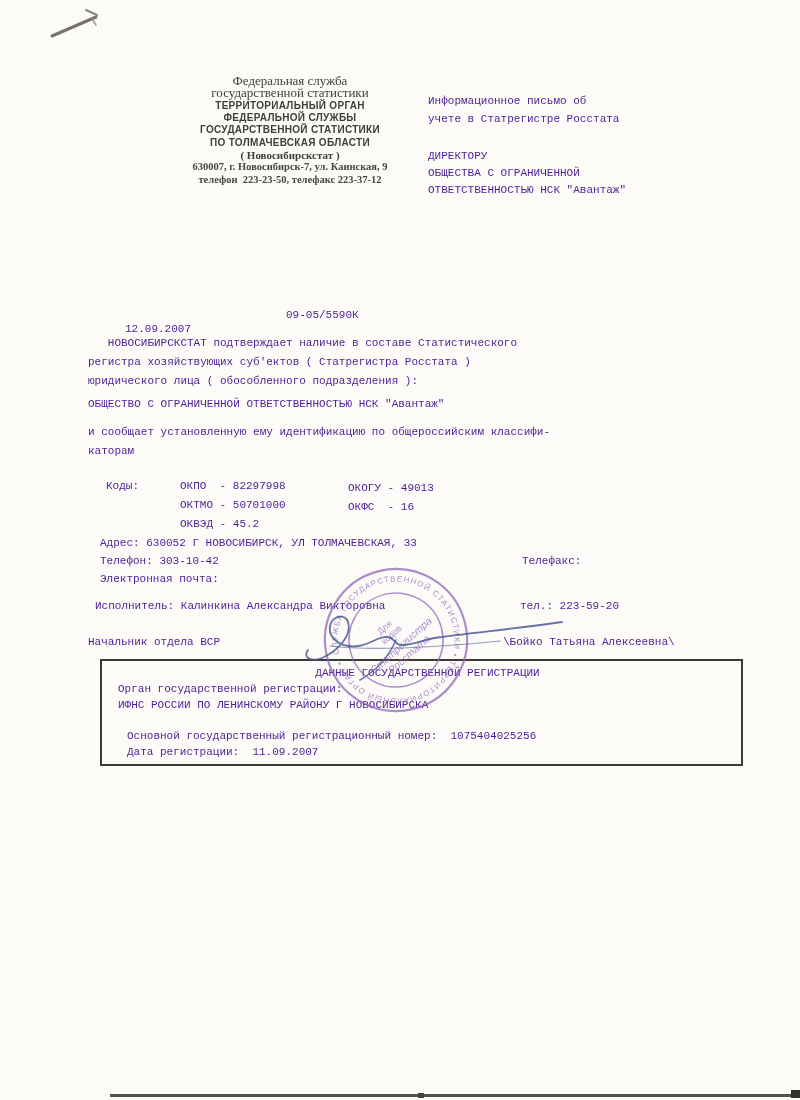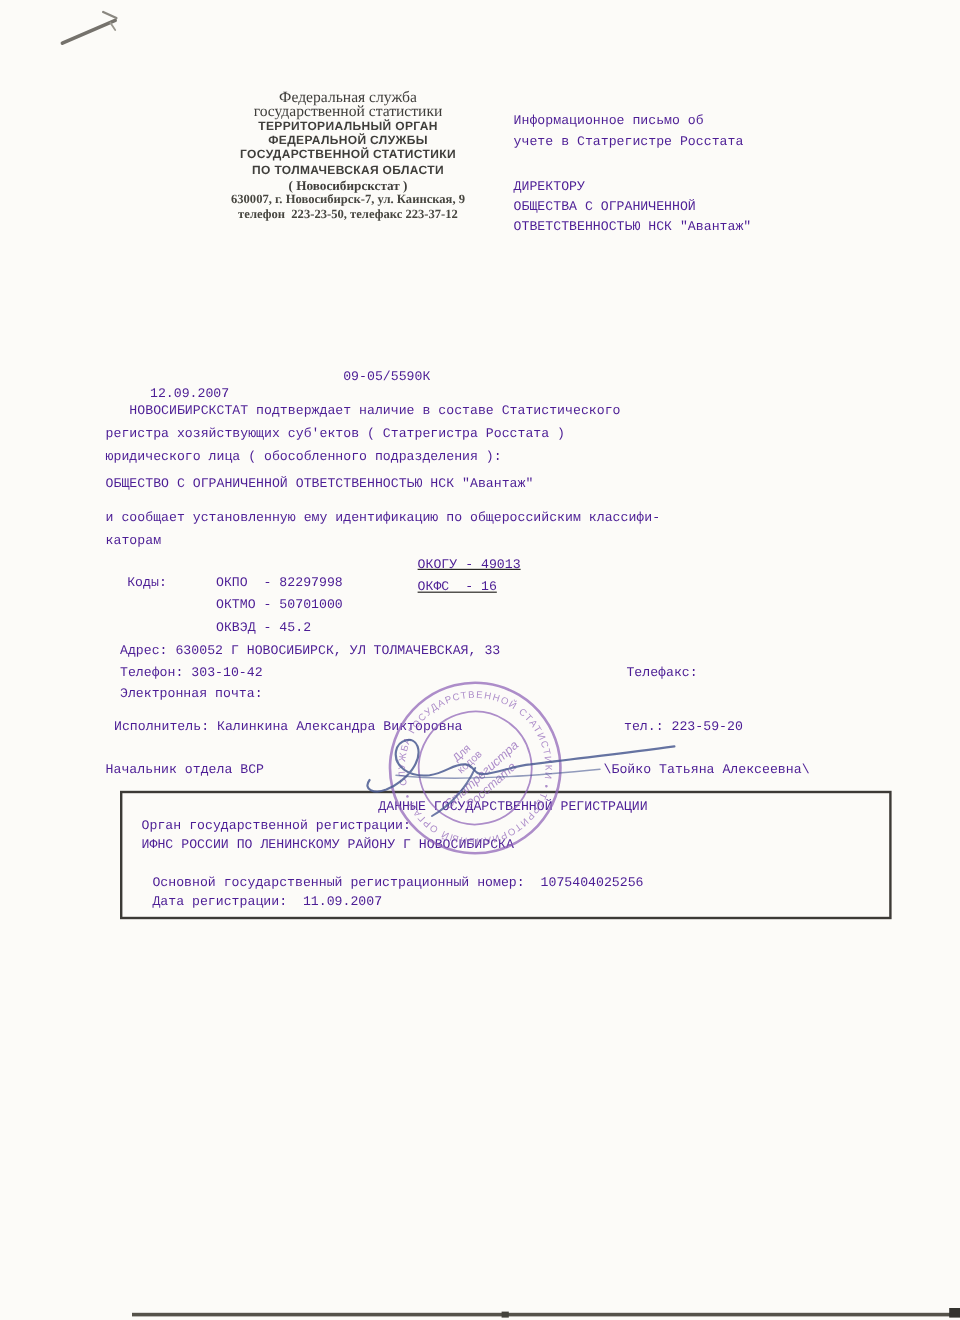--- a/index.html
+++ b/index.html
@@ -84,21 +84,21 @@
 
   <div class="abs mono" style="left:88px;top:423px;">и сообщает установленную ему идентификацию по общероссийским классифи-</div>
   <div class="abs mono" style="left:88px;top:442px;">каторам</div>
 
   <div class="abs mono" style="left:106px;top:477px;">Коды:</div>
   <div class="abs" style="left:180px;top:477px;">
     <div class="mono">ОКПО  - 82297998</div>
     <div class="mono">ОКТМО - 50701000</div>
     <div class="mono">ОКВЭД - 45.2</div>
   </div>
-  <div class="abs" style="left:348px;top:462px;text-decoration:underline;">
+  <div class="abs" style="left:348px;top:479px;">
     <div class="mono">ОКОГУ - 49013</div>
     <div class="mono">ОКФС  - 16</div>
   </div>
 
   <div class="abs mono" style="left:100px;top:534px;">Адрес: 630052 Г НОВОСИБИРСК, УЛ ТОЛМАЧЕВСКАЯ, 33</div>
   <div class="abs mono" style="left:100px;top:552px;">Телефон: 303-10-42</div>
   <div class="abs mono" style="left:522px;top:552px;">Телефакс:</div>
   <div class="abs mono" style="left:100px;top:570px;">Электронная почта:</div>
 
   <div class="abs mono" style="left:95px;top:597px;">Исполнитель: Калинкина Александра Викторовна</div>

